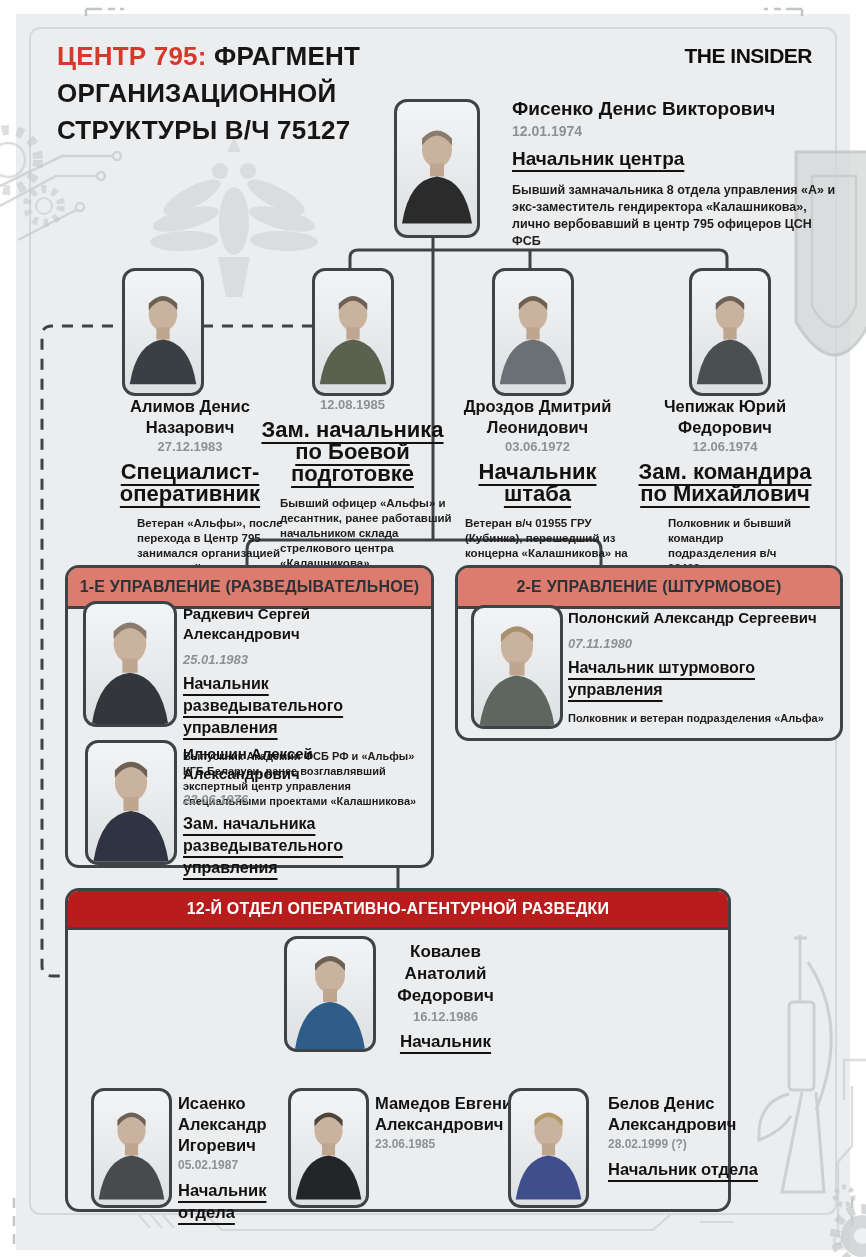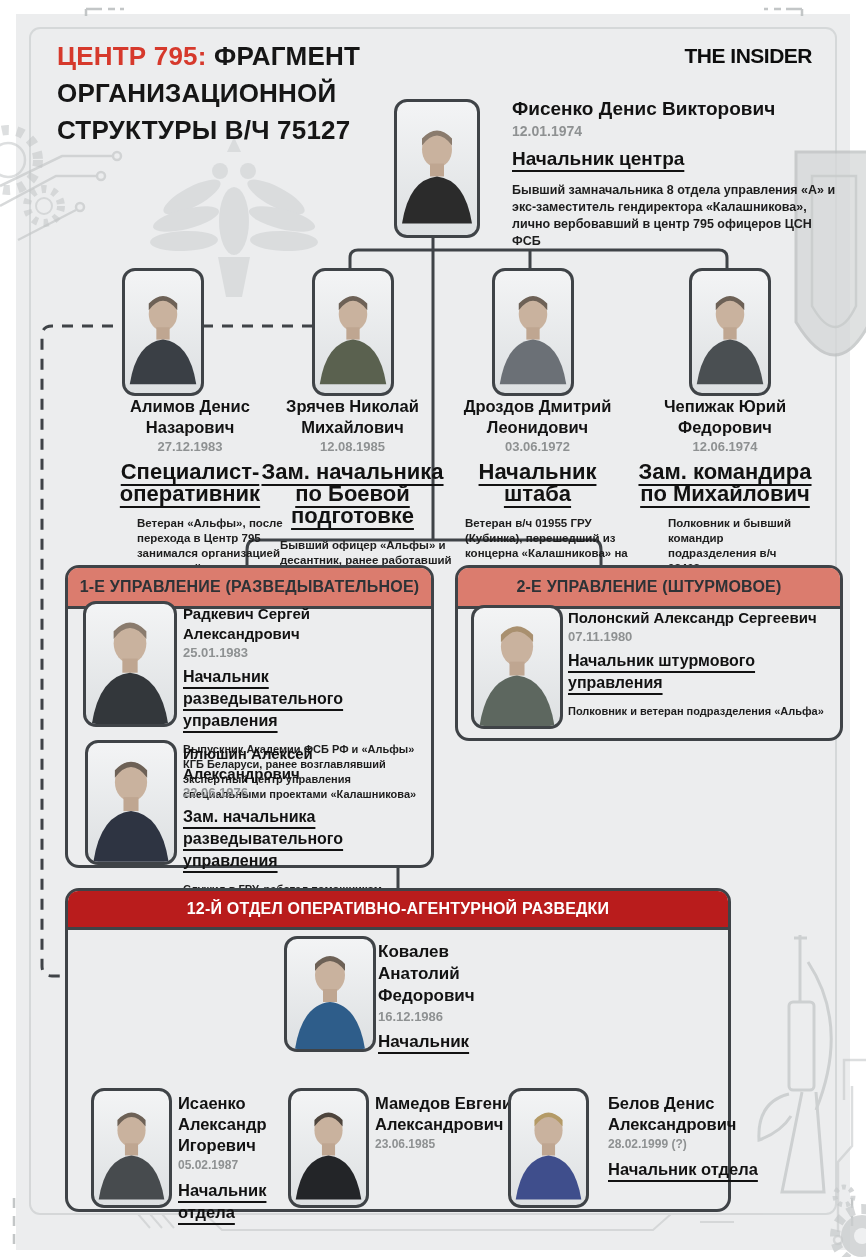--- a/index.html
+++ b/index.html
@@ -53,31 +53,31 @@
                display:flex;align-items:center;justify-content:center;
                font-weight:800;font-size:16px;letter-spacing:.2px;color:#2e3236;}
   .hdr-red{background:#db7c6e;}
   .hdr-gray{background:#b91c1c;color:#ffffff !important;}
   .box1{left:65px;top:565px;width:363px;height:297px;}
   .box2{left:455px;top:565px;width:382px;height:170px;}
   .box12{left:65px;top:888px;width:660px;height:318px;}
   .box12 .hdr{height:36px;font-size:16px;}
 
   .member-text .name{font-size:15px;line-height:20px;}
-  .member-text .dob{font-size:13px;margin-top:1px;}
+  .member-text .dob{font-size:13px;margin-top:8px;font-style:italic;}
   .member-text .role{font-size:16px;line-height:22px;margin-top:6px;display:inline-block;}
   .member-text .bio{font-size:11px;line-height:15px;margin-top:10px;}
   .member-text{position:absolute;}
 
   .m-radkevich{left:115px;top:36px;width:243px;}
   .m-ilyushin{left:115px;top:176px;width:243px;}
   .m-polonsky{left:110px;top:40px;width:262px;}
 
   
-  .chief-text{position:absolute;left:310px;top:50px;width:135px;}
+  .chief-text{position:absolute;left:310px;top:50px;width:135px;text-align:center;}
   .chief-text .name{font-size:17px;line-height:22px;}
   .chief-text .dob{font-size:13px;margin-top:2px;}
   .chief-text .role{font-size:17px;margin-top:8px;display:inline-block;}
 
   .off-text{position:absolute;top:202px;}
   .off-text .name{font-size:16.5px;line-height:21px;}
   .off-text .dob{font-size:12px;margin-top:2px;}
   .off-text .role{font-size:16.5px;line-height:22px;margin-top:7px;display:inline-block;}
   .off0{left:110px;width:120px;}
   .off1{left:307px;width:148px;}
@@ -227,21 +227,20 @@
       </svg>
   </div>
 
   <div class="dep dep0">
     <div class="name">Алимов Денис Назарович</div>
     <div class="dob">27.12.1983</div>
     <div><span class="role">Специалист-оперативник</span></div>
     <div class="bio">Ветеран «Альфы», после перехода в Центр 795 занимался организацией похищений</div>
   </div>
   <div class="dep dep1">
-    <div class="name">Зрячев Николай Михайлович</div>
     <div class="dob">12.08.1985</div>
     <div><span class="role">Зам. начальника по Боевой подготовке</span></div>
     <div class="bio">Бывший офицер «Альфы» и десантник, ранее работавший начальником склада стрелкового центра «Калашникова»</div>
   </div>
   <div class="dep dep2">
     <div class="name">Дроздов Дмитрий Леонидович</div>
     <div class="dob">03.06.1972</div>
     <div><span class="role">Начальник штаба</span></div>
     <div class="bio">Ветеран в/ч 01955 ГРУ (Кубинка), перешедший из концерна «Калашникова» на должность командира тылового обеспечения подразделения</div>
   </div>

